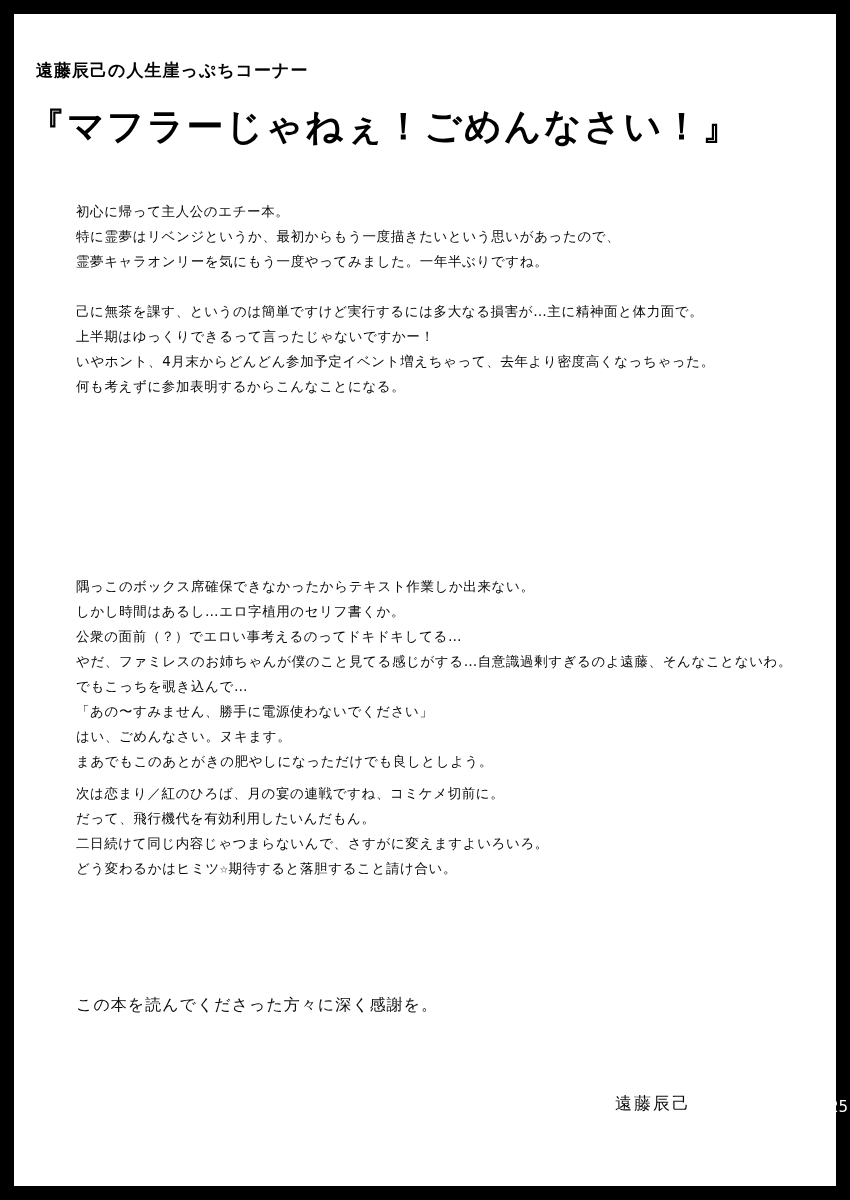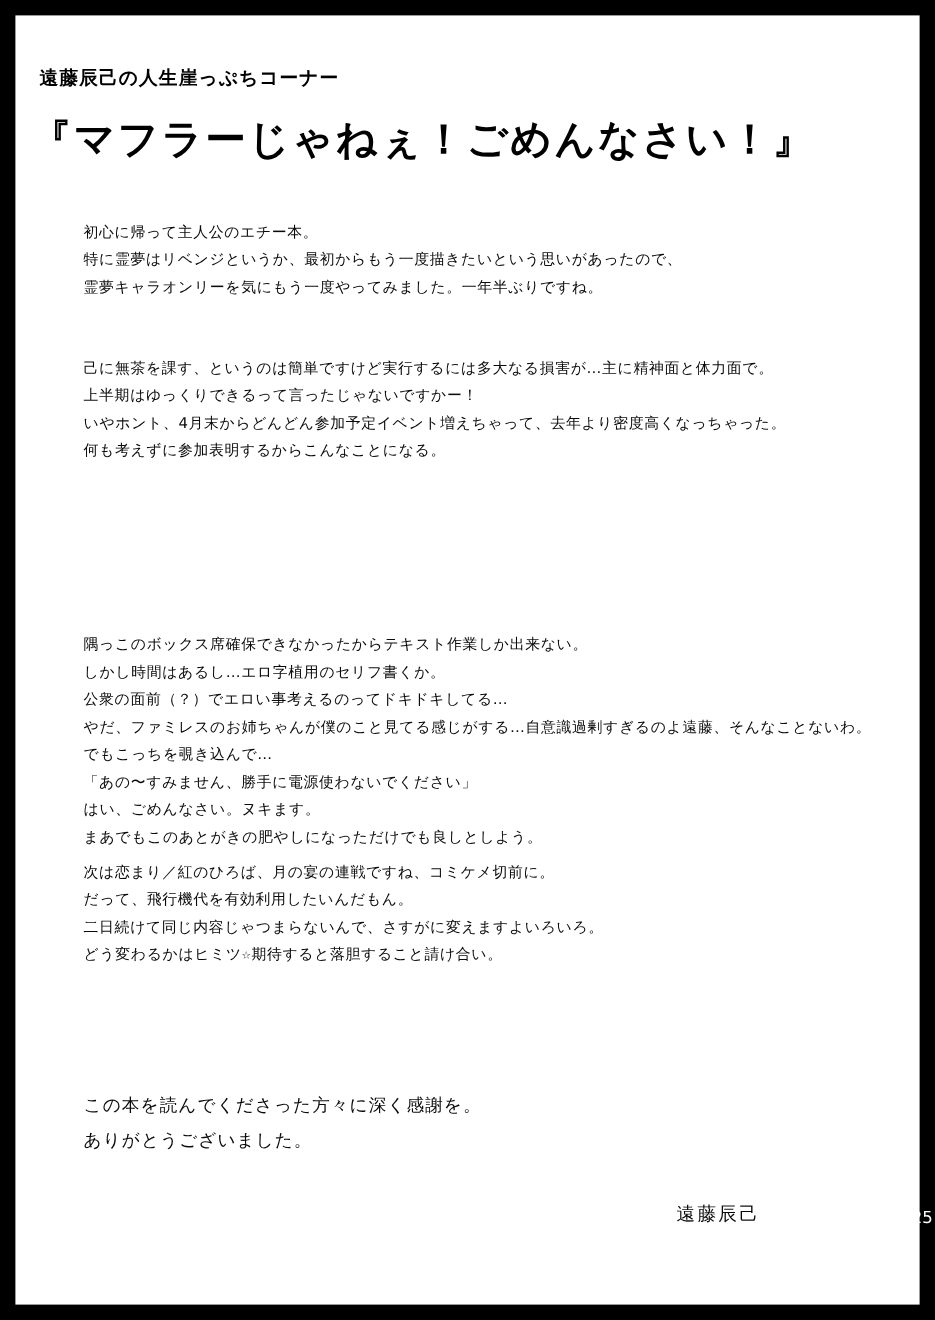--- a/index.html
+++ b/index.html
@@ -66,21 +66,21 @@
     font-size: 13.5px;
     line-height: 25px;
     color: #0a0a0a;
     letter-spacing: 0.6px;
   }
   .body-block p {
     margin: 0;
     white-space: nowrap;
   }
   #block0 { top: 185px; }
-  #block1 { top: 285px; margin-top: 24px; }
+  #block1 { top: 285px; }
   #block2 { top: 410px; }
   #block3 { top: 560px; }
   #block4 { top: 768px; font-family: Liberation Mono, monospace; }
   .closing {
     position: absolute;
     left: 62px;
     top: 975px;
     width: 710px;
     font-family: "DejaVu Sans", sans-serif;
     font-size: 16px;
@@ -150,21 +150,20 @@
 
       <div class="body-block" id="block4">
         <p>次は恋まり／紅のひろば、月の宴の連戦ですね、コミケメ切前に。</p>
         <p>だって、飛行機代を有効利用したいんだもん。</p>
         <p>二日続けて同じ内容じゃつまらないんで、さすがに変えますよいろいろ。</p>
         <p>どう変わるかはヒミツ☆期待すると落胆すること請け合い。</p>
       </div>
 
       <div class="closing">
         <p>この本を読んでくださった方々に深く感謝を。</p>
-        <p>ありがとうございました。</p>
       </div>
 
       <div class="signature">遠藤辰己</div>
     </div>
   </div>
 
   <div class="page-number">25</div>
 </div>
 
 </body></html>

